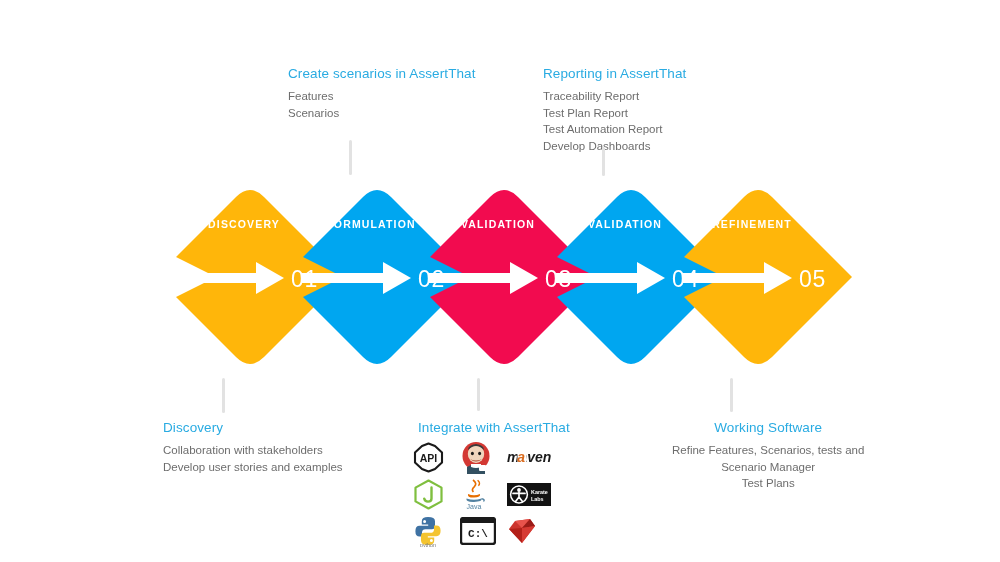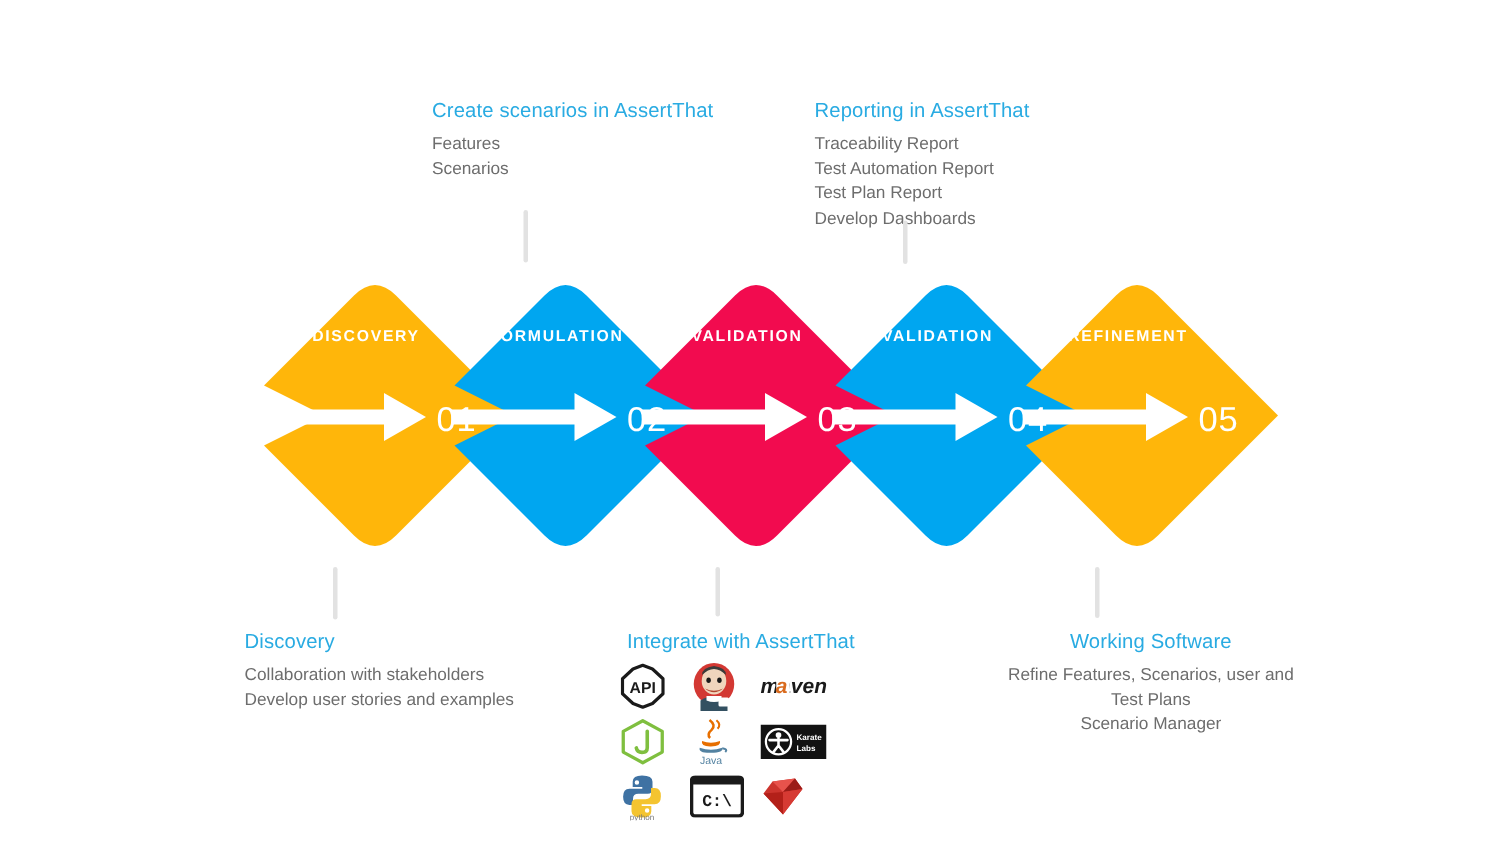--- a/index.html
+++ b/index.html
@@ -59,22 +59,22 @@
     <ul class="blk-list">
       <li>Features</li>
       <li>Scenarios</li>
     </ul>
   </div>
 
   <div class="block" style="left:543px;top:66px;">
     <div class="blk-title">Reporting in AssertThat</div>
     <ul class="blk-list">
       <li>Traceability Report</li>
+      <li>Test Plan Report</li>
       <li>Test Automation Report</li>
-      <li>Test Plan Report</li>
       <li>Develop Dashboards</li>
     </ul>
   </div>
 
   <div class="connector" style="left:349px;top:140px;height:35px;"></div>
   <div class="connector" style="left:602px;top:147px;height:29px;"></div>
   <div class="connector" style="left:222px;top:378px;height:35px;"></div>
   <div class="connector" style="left:477px;top:378px;height:33px;"></div>
   <div class="connector" style="left:730px;top:378px;height:34px;"></div>
 
@@ -141,23 +141,23 @@
     </ul>
   </div>
 
   <div class="block" style="left:418px;top:420px;">
     <div class="blk-title">Integrate with AssertThat</div>
   </div>
 
   <div class="block" style="left:672px;top:420px;text-align:center;">
     <div class="blk-title">Working Software</div>
     <ul class="blk-list">
-      <li>Refine Features, Scenarios, user and</li>
+      <li>Refine Features, Scenarios, tests and</li>
+      <li>Scenario Manager</li>
       <li>Test Plans</li>
-      <li>Scenario Manager</li>
     </ul>
   </div>
 
   <div class="logo-grid" style="left:413px;top:440px;">
 
     <div class="logo-cell">
       <svg width="31" height="31" viewBox="0 0 31 31">
         <path d="M15.5 1.5 L22 4 L29 10.5 L29 20.5 L22 27 L15.5 29.5 L9 27 L2 20.5 L2 10.5 L9 4 Z" fill="#ffffff" stroke="#1a1a1a" stroke-width="2.1" stroke-linejoin="round"></path>
         <text x="15.5" y="20" font-family="'Liberation Sans',sans-serif" font-size="10.5" font-weight="700" fill="#1a1a1a" text-anchor="middle">API</text>
       </svg>

